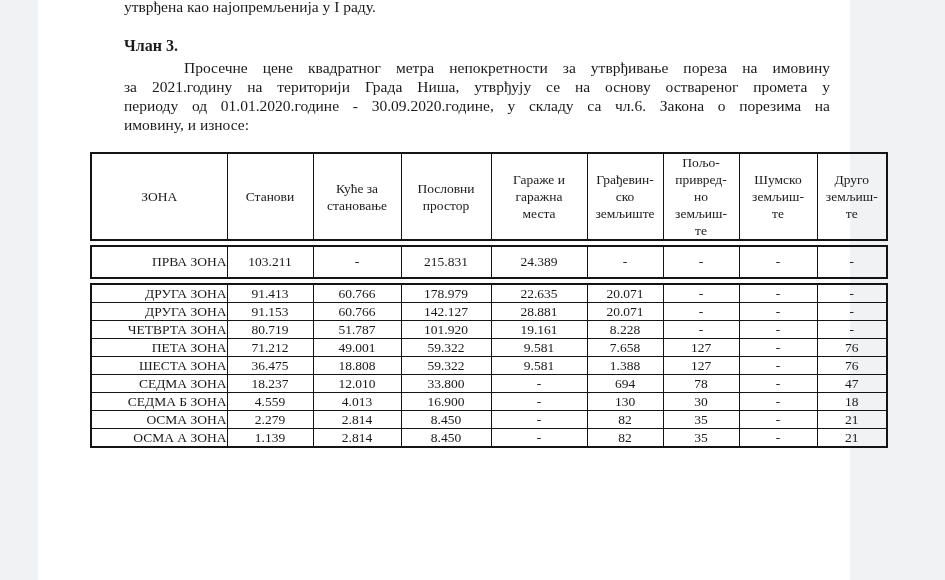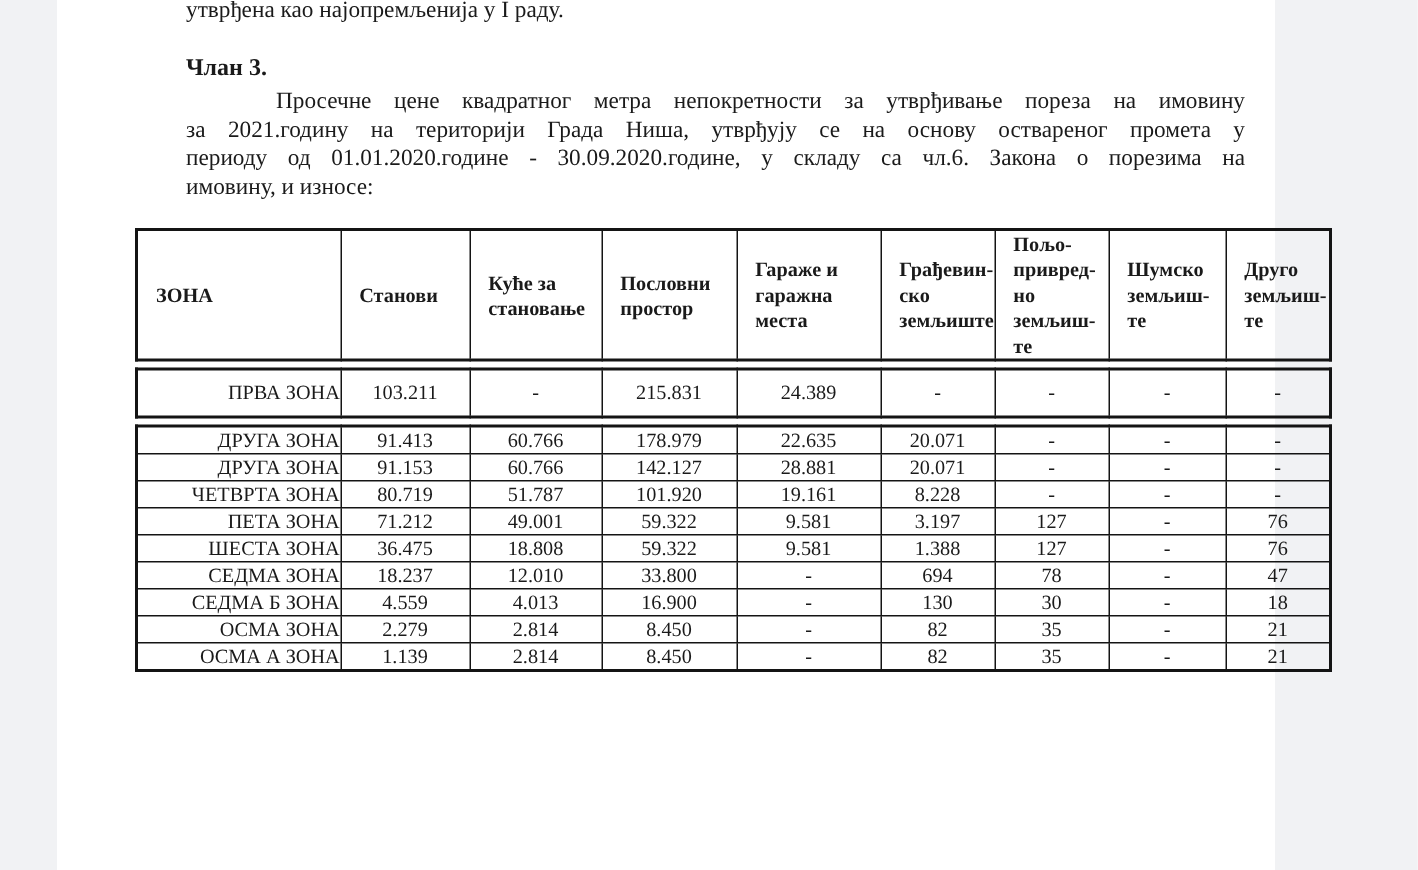--- a/index.html
+++ b/index.html
@@ -52,27 +52,26 @@
     width: 796px;
     border: 2px solid #141414;
     font-size: 13.5px;
   }
   table.tbl th, table.tbl td {
     border: 1.5px solid #141414;
     padding: 0;
     overflow: hidden;
   }
   table.tbl th {
-    font-weight: bold;
-    text-align: left;
+    font-weight: normal;
+    text-align: center;
     vertical-align: middle;
     height: 82px;
     white-space: pre-line;
     line-height: 17px;
-    padding-left: 12px;
   }
   .first-tbl, .body-tbl { margin-top: 4px; }
   .first-tbl td { height: 30px; }
   .body-tbl td { height: 17px; }
   td.zone {
     text-align: right;
     padding-left: 7px;
   }
   td.num {
     text-align: center;
@@ -209,21 +208,21 @@
             <td class="num">-</td>
             <td class="num">-</td>
             <td class="num">-</td>
           </tr>
           <tr>
             <td class="zone">ПЕТА ЗОНА</td>
             <td class="num">71.212</td>
             <td class="num">49.001</td>
             <td class="num">59.322</td>
             <td class="num">9.581</td>
-            <td class="num">3.197</td>
+            <td class="num">7.658</td>
             <td class="num">127</td>
             <td class="num">-</td>
             <td class="num">76</td>
           </tr>
           <tr>
             <td class="zone">ШЕСТА ЗОНА</td>
             <td class="num">36.475</td>
             <td class="num">18.808</td>
             <td class="num">59.322</td>
             <td class="num">9.581</td>

